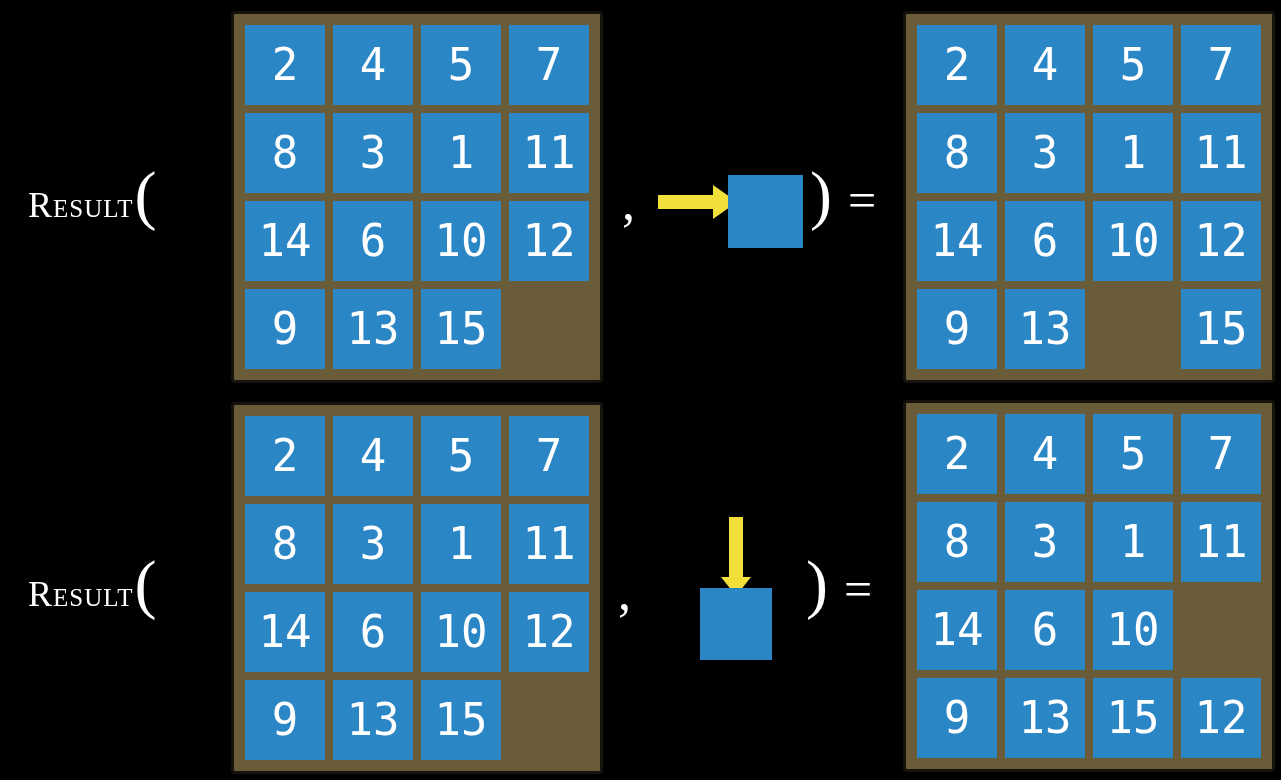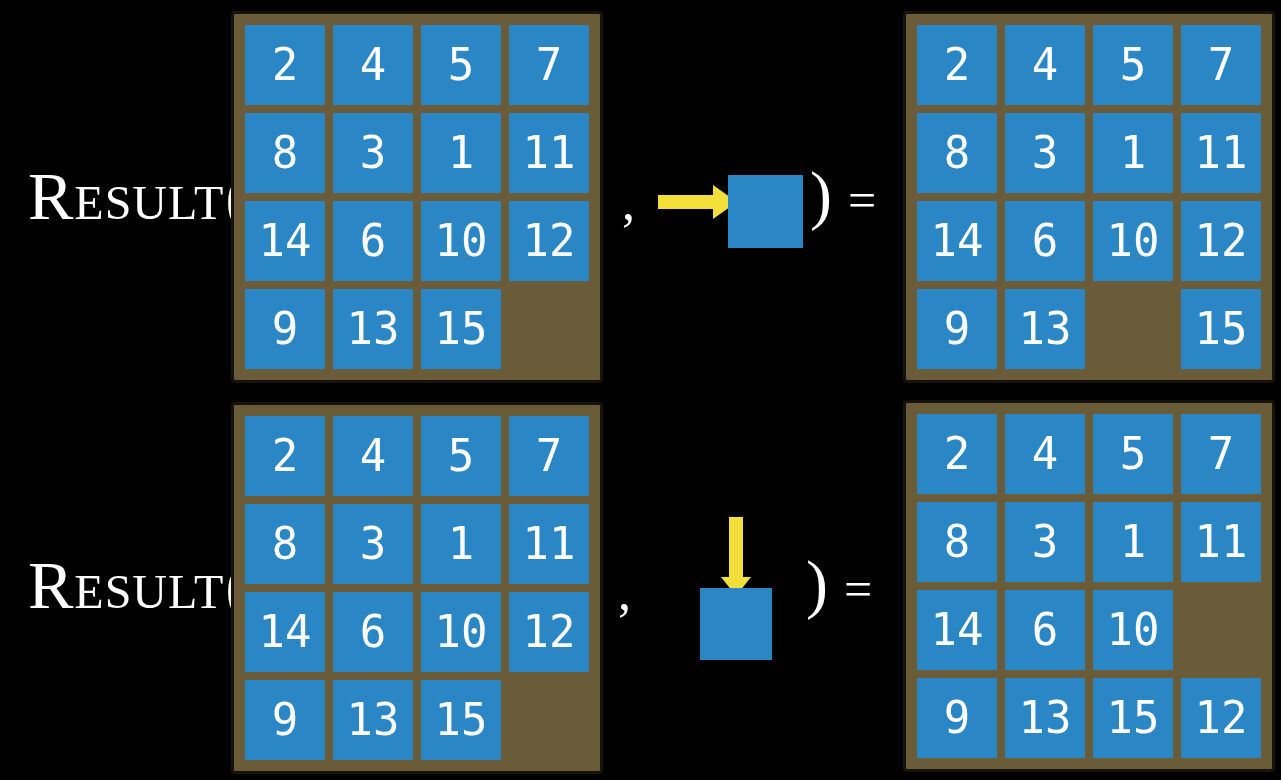--- a/index.html
+++ b/index.html
@@ -23,21 +23,21 @@
     background:var(--tile);color:var(--tile-num);
     font-family:"DejaVu Sans Mono", monospace;font-size:44px;line-height:1;
   }
   .cell.empty{background:transparent;}
   #board-before-1{left:231px;top:11px;}
   #board-after-1{left:903px;top:11px;}
   #board-before-2{left:231px;top:402px;}
   #board-after-2{left:903px;top:400px;}
   
   .func{position:absolute;display:flex;align-items:baseline;line-height:1;white-space:nowrap;}
-  .func .name{font-size:68px;font-variant:small-caps;letter-spacing:1px;}
+  .func .name{font-size:36px;font-variant:small-caps;letter-spacing:1px;}
   .func .paren{font-size:66px;margin-left:1px;}
   #func-1{left:28px;top:162px;}
   #func-2{left:28px;top:551px;}
   .comma{position:absolute;font-size:52px;line-height:1;}
   #comma-1{left:622px;top:176px;}
   #comma-2{left:618px;top:566px;}
   .closeeq{position:absolute;display:flex;align-items:baseline;gap:16px;line-height:1;}
   .closeeq .paren{font-size:66px;}
   .closeeq .eq{font-size:50px;}
   #close-1{left:810px;top:162px;}

